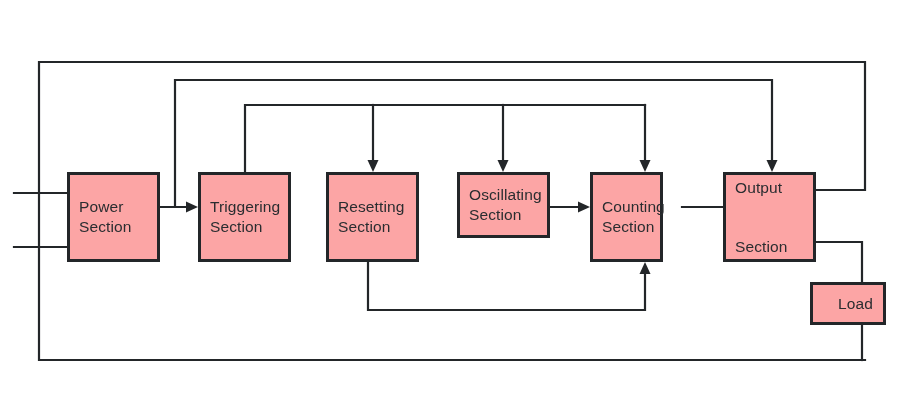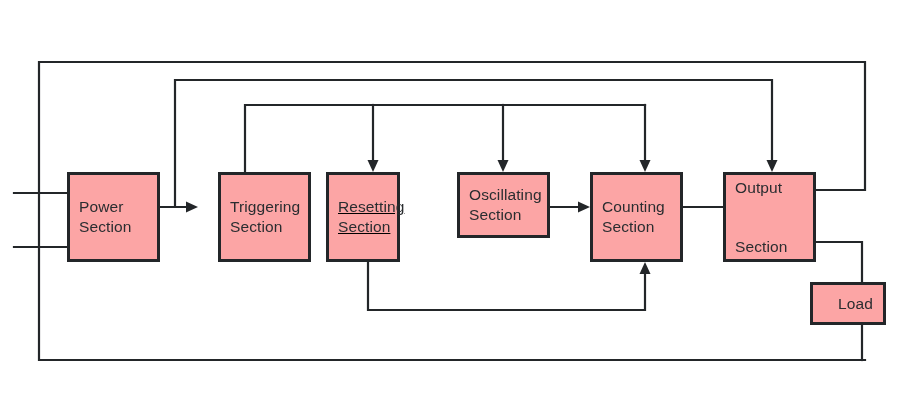--- a/index.html
+++ b/index.html
@@ -103,36 +103,36 @@
 
     <path class="wire" d="M 862 325 L 862 360"></path>
 
   </svg>
 
   <div class="node-box" style="left:67px; top:172px; width:93px; height:90px;">
     <span class="node-label">Power</span>
     <span class="node-label">Section</span>
   </div>
 
-  <div class="node-box" style="left:198px; top:172px; width:93px; height:90px;margin-left:20px;">
+  <div class="node-box" style="left:198px; top:172px; width:93px; height:90px;">
     <span class="node-label">Triggering</span>
     <span class="node-label">Section</span>
   </div>
 
-  <div class="node-box" style="left:326px; top:172px; width:74px; height:90px;text-decoration:underline;">
+  <div class="node-box" style="left:326px; top:172px; width:93px; height:90px;">
     <span class="node-label">Resetting</span>
     <span class="node-label">Section</span>
   </div>
 
   <div class="node-box" style="left:457px; top:172px; width:93px; height:66px;">
     <span class="node-label">Oscillating</span>
     <span class="node-label">Section</span>
   </div>
 
-  <div class="node-box" style="left:590px; top:172px; width:93px; height:90px;">
+  <div class="node-box" style="left:590px; top:172px; width:73px; height:90px;">
     <span class="node-label">Counting</span>
     <span class="node-label">Section</span>
   </div>
 
   <div class="node-box" style="left:723px; top:172px; width:93px; height:90px;gap:39px;">
     <span class="node-label">Output</span>
     <span class="node-label">Section</span>
   </div>
 
   <div class="node-box small" style="left:810px; top:282px; width:76px; height:43px;">

